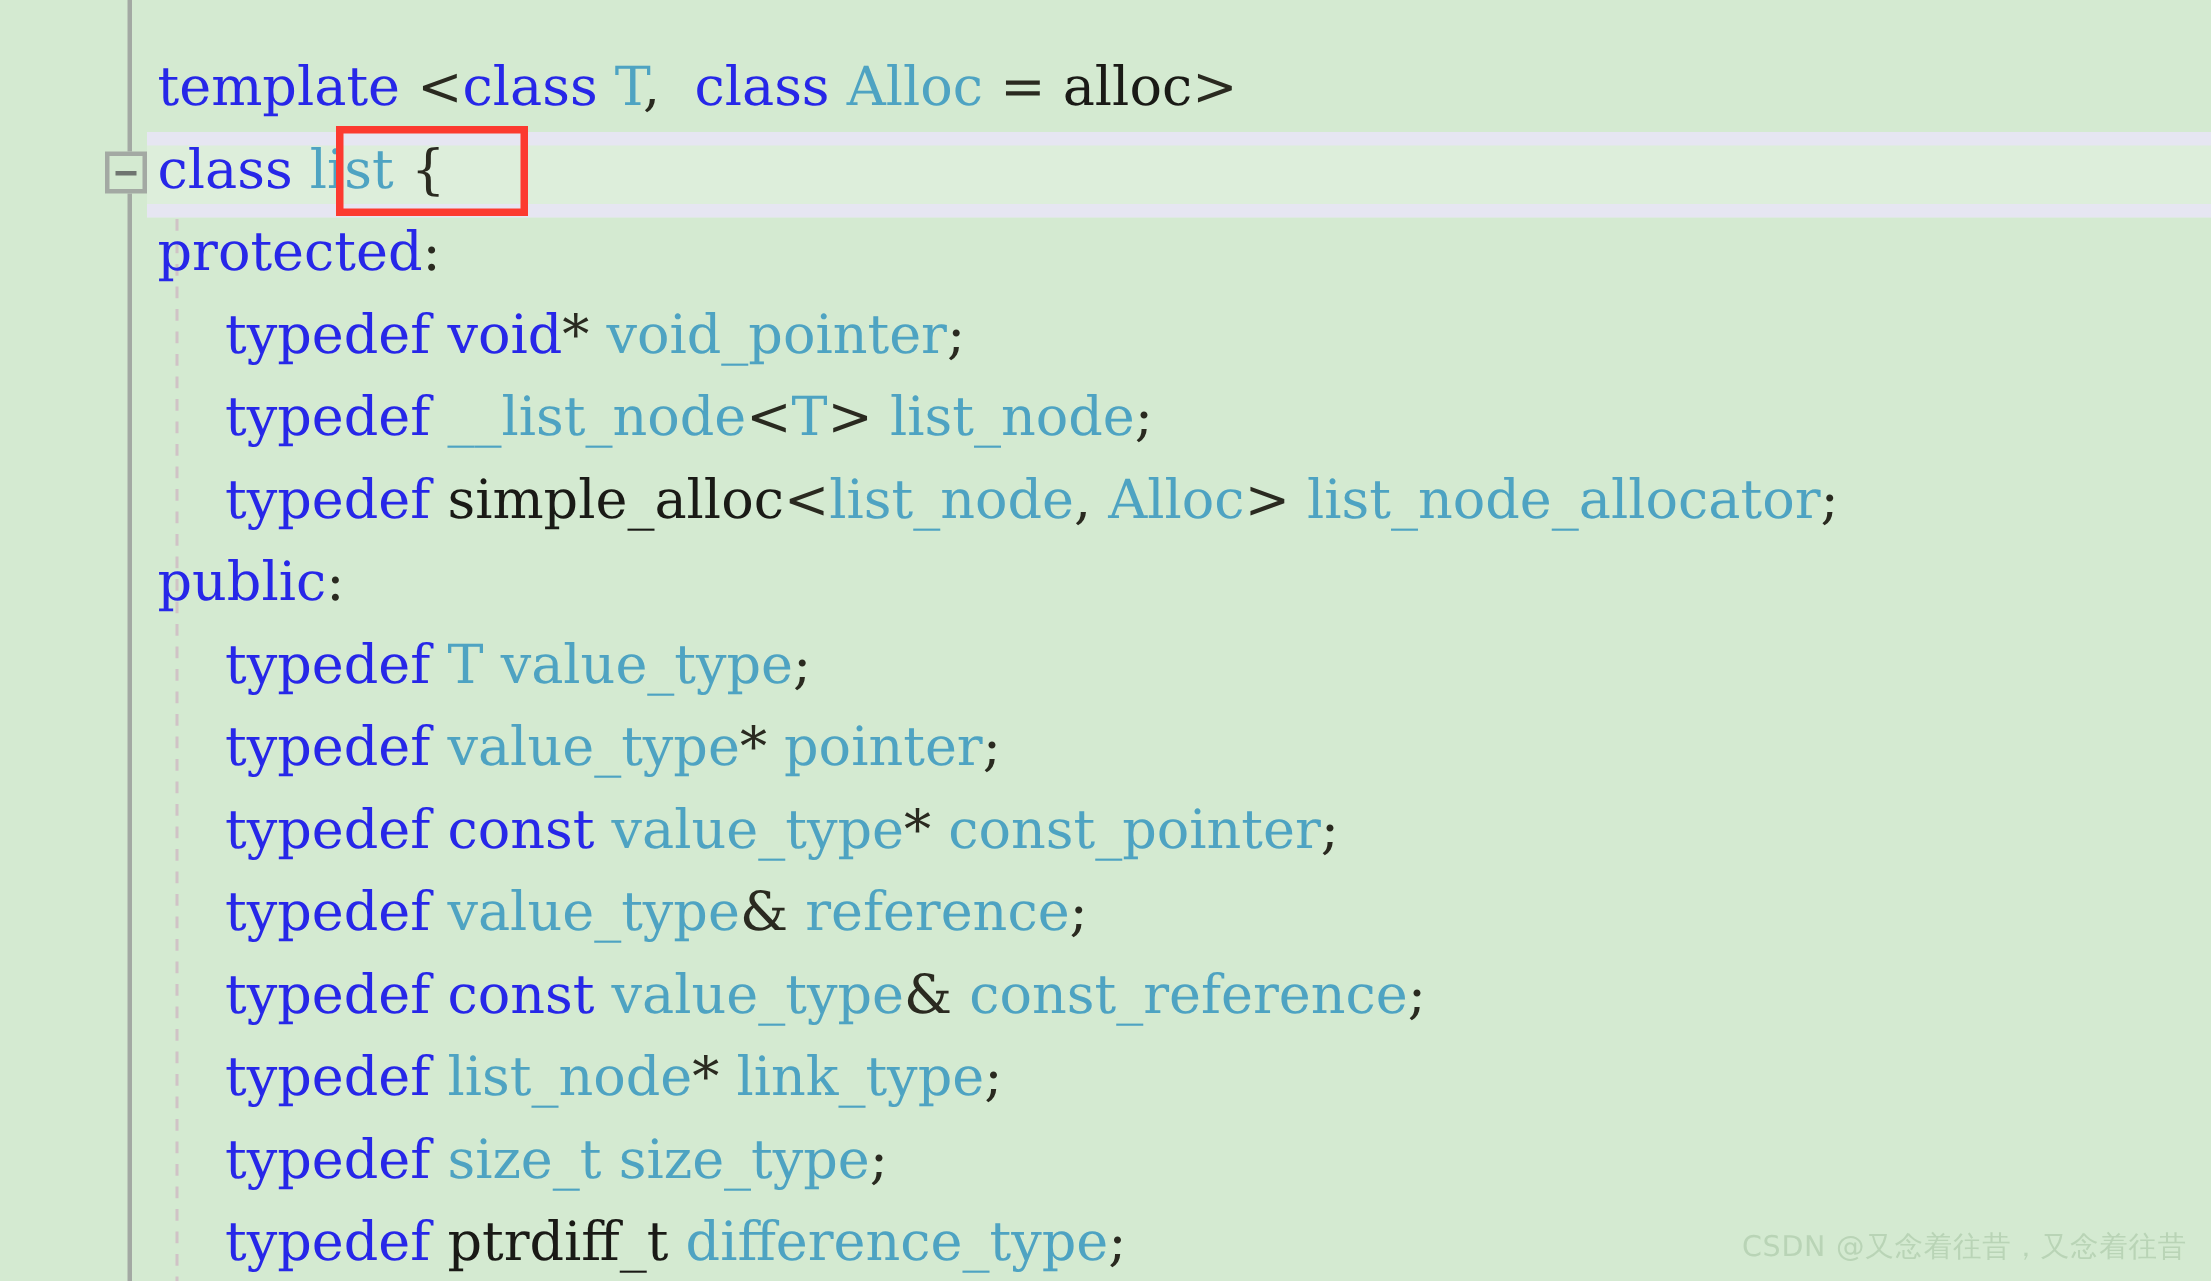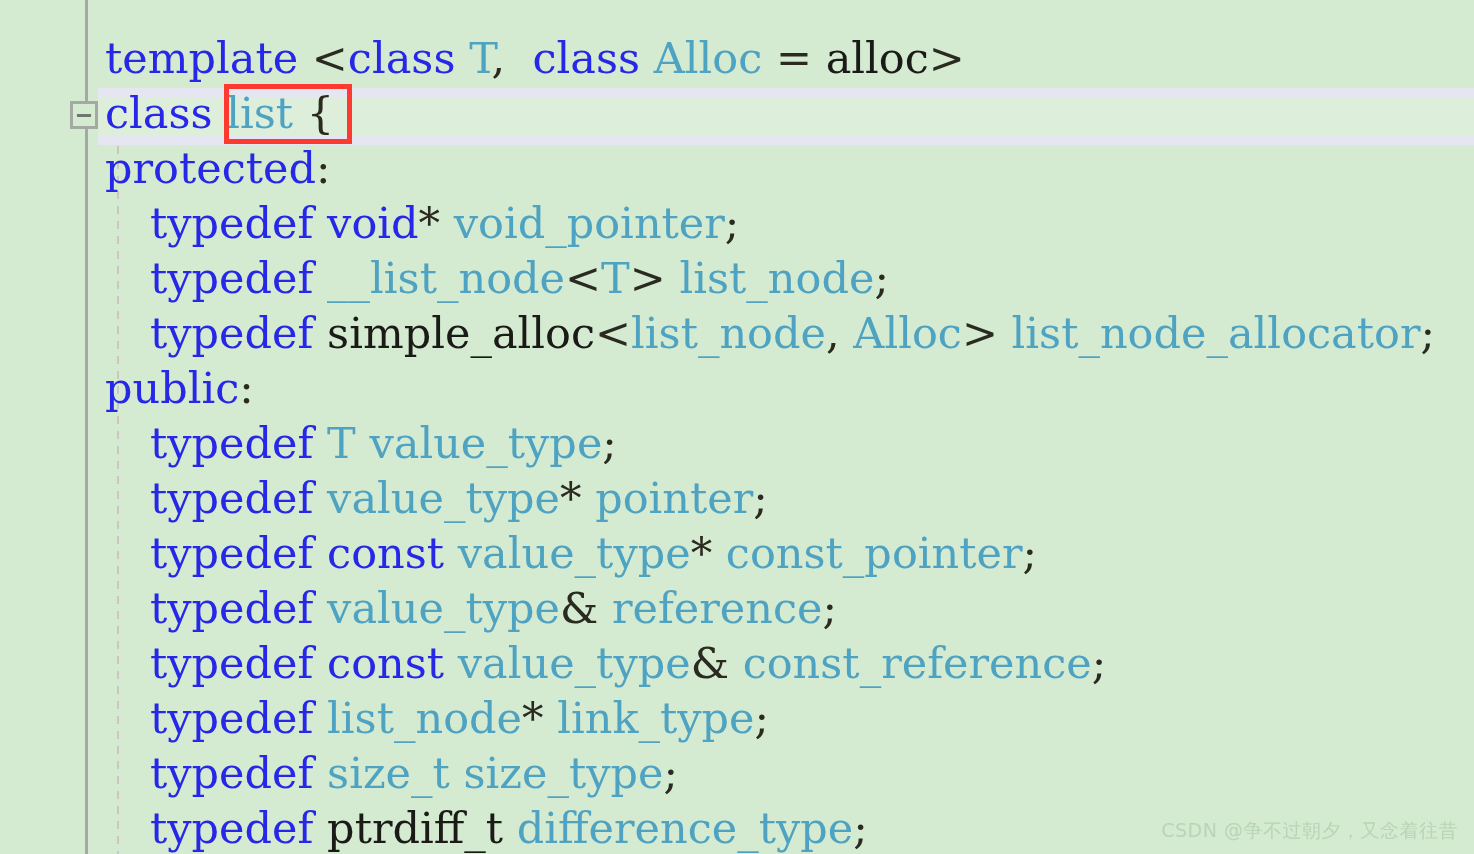--- a/index.html
+++ b/index.html
@@ -104,21 +104,21 @@
 
   
   .code {
     position: absolute;
     left: 0;
     top: 0;
     width: 1370px;
     height: 854px;
     z-index: 5;
     font-family: "DejaVu Serif", "Liberation Serif", serif;
-    font-size: 43px;
+    font-size: 36px;
     line-height: 55px;
     letter-spacing: 0px;
     white-space: pre;
     border-radius: 20px;
     -webkit-font-smoothing: none;
   }
   .ln {
     position: absolute;
     left: 105px;
     height: 55px;
@@ -157,15 +157,15 @@
   <div class="indent-guide"></div>
 
   <div class="fold-widget">
     <div class="minus"></div>
   </div>
 
   <div class="code" id="code-layer"><div class="ln" style="top: 31px; left: 105px;"><span class="kw">template</span><span class="pln"> </span><span class="op">&lt;</span><span class="kw">class</span><span class="pln"> </span><span class="typ">T</span><span class="op">,</span><span class="pln">  </span><span class="kw">class</span><span class="pln"> </span><span class="typ">Alloc</span><span class="op"> = </span><span class="pln">alloc</span><span class="op">&gt;</span></div><div class="ln" style="top: 86px; left: 105px;"><span class="kw">class</span><span class="pln"> </span><span class="typ">list</span><span class="pln"> </span><span class="op">{</span></div><div class="ln" style="top: 141px; left: 105px;"><span class="kw">protected</span><span class="op">:</span></div><div class="ln" style="top: 196px; left: 150px;"><span class="kw">typedef</span><span class="pln"> </span><span class="kw">void</span><span class="op">*</span><span class="pln"> </span><span class="typ">void_pointer</span><span class="op">;</span></div><div class="ln" style="top: 251px; left: 150px;"><span class="kw">typedef</span><span class="pln"> </span><span class="typ">__list_node</span><span class="op">&lt;</span><span class="typ">T</span><span class="op">&gt;</span><span class="pln"> </span><span class="typ">list_node</span><span class="op">;</span></div><div class="ln" style="top: 306px; left: 150px;"><span class="kw">typedef</span><span class="pln"> </span><span class="pln">simple_alloc</span><span class="op">&lt;</span><span class="typ">list_node</span><span class="op">,</span><span class="pln"> </span><span class="typ">Alloc</span><span class="op">&gt;</span><span class="pln"> </span><span class="typ">list_node_allocator</span><span class="op">;</span></div><div class="ln" style="top: 361px; left: 105px;"><span class="kw">public</span><span class="op">:</span></div><div class="ln" style="top: 416px; left: 150px;"><span class="kw">typedef</span><span class="pln"> </span><span class="typ">T</span><span class="pln"> </span><span class="typ">value_type</span><span class="op">;</span></div><div class="ln" style="top: 471px; left: 150px;"><span class="kw">typedef</span><span class="pln"> </span><span class="typ">value_type</span><span class="op">*</span><span class="pln"> </span><span class="typ">pointer</span><span class="op">;</span></div><div class="ln" style="top: 526px; left: 150px;"><span class="kw">typedef</span><span class="pln"> </span><span class="kw">const</span><span class="pln"> </span><span class="typ">value_type</span><span class="op">*</span><span class="pln"> </span><span class="typ">const_pointer</span><span class="op">;</span></div><div class="ln" style="top: 581px; left: 150px;"><span class="kw">typedef</span><span class="pln"> </span><span class="typ">value_type</span><span class="op">&amp;</span><span class="pln"> </span><span class="typ">reference</span><span class="op">;</span></div><div class="ln" style="top: 636px; left: 150px;"><span class="kw">typedef</span><span class="pln"> </span><span class="kw">const</span><span class="pln"> </span><span class="typ">value_type</span><span class="op">&amp;</span><span class="pln"> </span><span class="typ">const_reference</span><span class="op">;</span></div><div class="ln" style="top: 691px; left: 150px;"><span class="kw">typedef</span><span class="pln"> </span><span class="typ">list_node</span><span class="op">*</span><span class="pln"> </span><span class="typ">link_type</span><span class="op">;</span></div><div class="ln" style="top: 746px; left: 150px;"><span class="kw">typedef</span><span class="pln"> </span><span class="typ">size_t</span><span class="pln"> </span><span class="typ">size_type</span><span class="op">;</span></div><div class="ln" style="top: 801px; left: 150px;"><span class="kw">typedef</span><span class="pln"> </span><span class="pln">ptrdiff_t</span><span class="pln"> </span><span class="typ">difference_type</span><span class="op">;</span></div></div>
 
   <div class="red-box"></div>
 
-  <div class="watermark">CSDN @争不过朝夕，又念着往昔</div>
+  <div class="watermark">CSDN @又念着往昔，又念着往昔</div>
 
 </div>
 
 </body></html>

